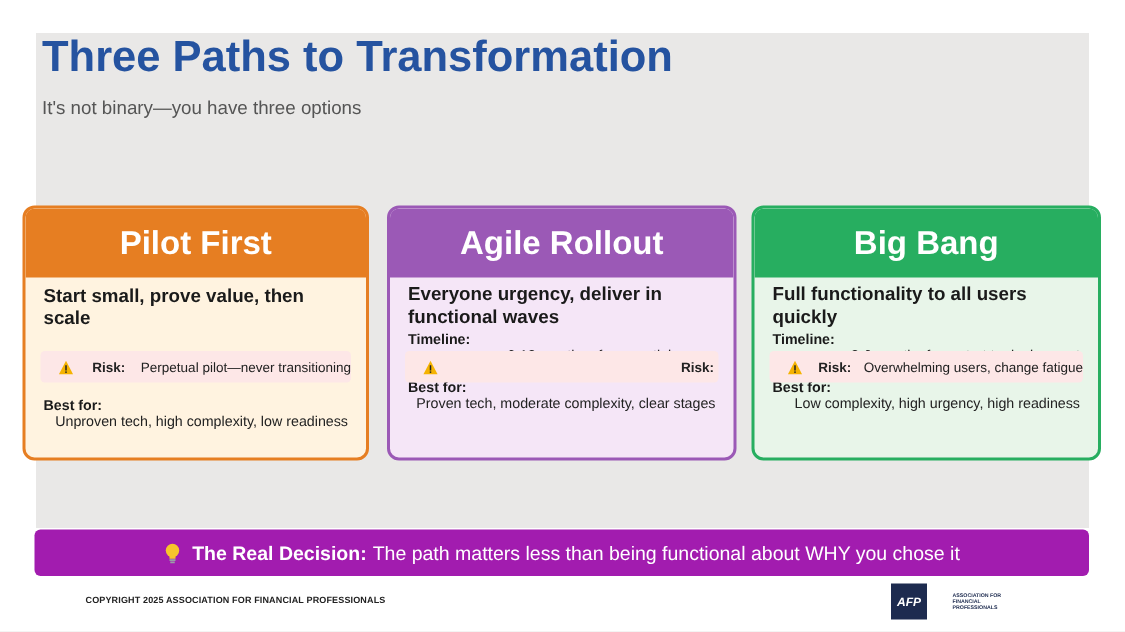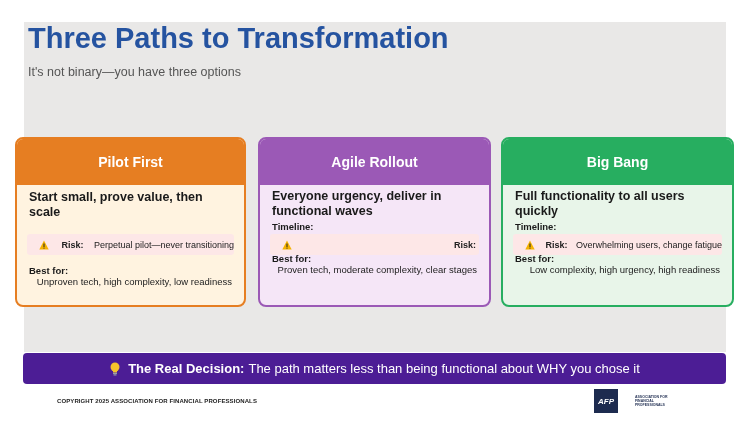--- a/index.html
+++ b/index.html
@@ -21,21 +21,21 @@
     position: absolute; left: 28px; top: 65px;
     font-size: 12.5px; color: #555555; white-space: nowrap;
   }
   .card {
     position: absolute; top: 137px; height: 170px;
     border: 2px solid; border-radius: 8px; box-sizing: border-box;
     overflow: hidden;
   }
   .card-header {
     height: 46px; display: flex; align-items: center; justify-content: center;
-    color: #ffffff; font-size: 14px; font-weight: bold;
+    color: #ffffff; font-size: 22px; font-weight: bold;
   }
   .card-body { position: relative; padding: 0 12px; }
   .tagline {
     height: 30px; margin-top: 4px;
     font-size: 12.5px; font-weight: bold; color: #1a1a1a; line-height: 15px;
   }
   .tagline.single { height: 41px; margin-top: 5px; }
   .label { font-size: 9.5px; font-weight: bold; color: #1a1a1a; line-height: 11px; margin-top: 2px; }
   .value { font-size: 9.5px; color: #222222; line-height: 12px; text-align: right; }
   .gap { height: 7px; }
@@ -50,21 +50,21 @@
   }
   .risk b { margin-right: 3px; }
   .card.orange { left: 15px; width: 231px; border-color: #e67e22; background: #fff3e0; }
   .card.orange .card-header { background: #e67e22; }
   .card.purple { left: 258px; width: 233px; border-color: #9b59b6; background: #f5e6f7; }
   .card.purple .card-header { background: #9b59b6; }
   .card.green { left: 501px; width: 233px; border-color: #27ae60; background: #e8f5e9; }
   .card.green .card-header { background: #27ae60; }
   .banner {
     position: absolute; left: 23px; top: 353px; width: 703px; height: 31px;
-    background: #4c1d95; border-radius: 4px;
+    background: #a21caf; border-radius: 4px;
     display: flex; align-items: center; justify-content: center;
     color: #ffffff; font-size: 13px; white-space: nowrap;
   }
   .banner .bulb { width: 12px; height: 14px; margin-right: 7px; }
   .banner b { margin-right: 4px; }
   .footer-copy {
     position: absolute; left: 57px; top: 398px;
     font-size: 6px; color: #222222; letter-spacing: 0.1px; white-space: nowrap;
     font-weight: bold;
   }

